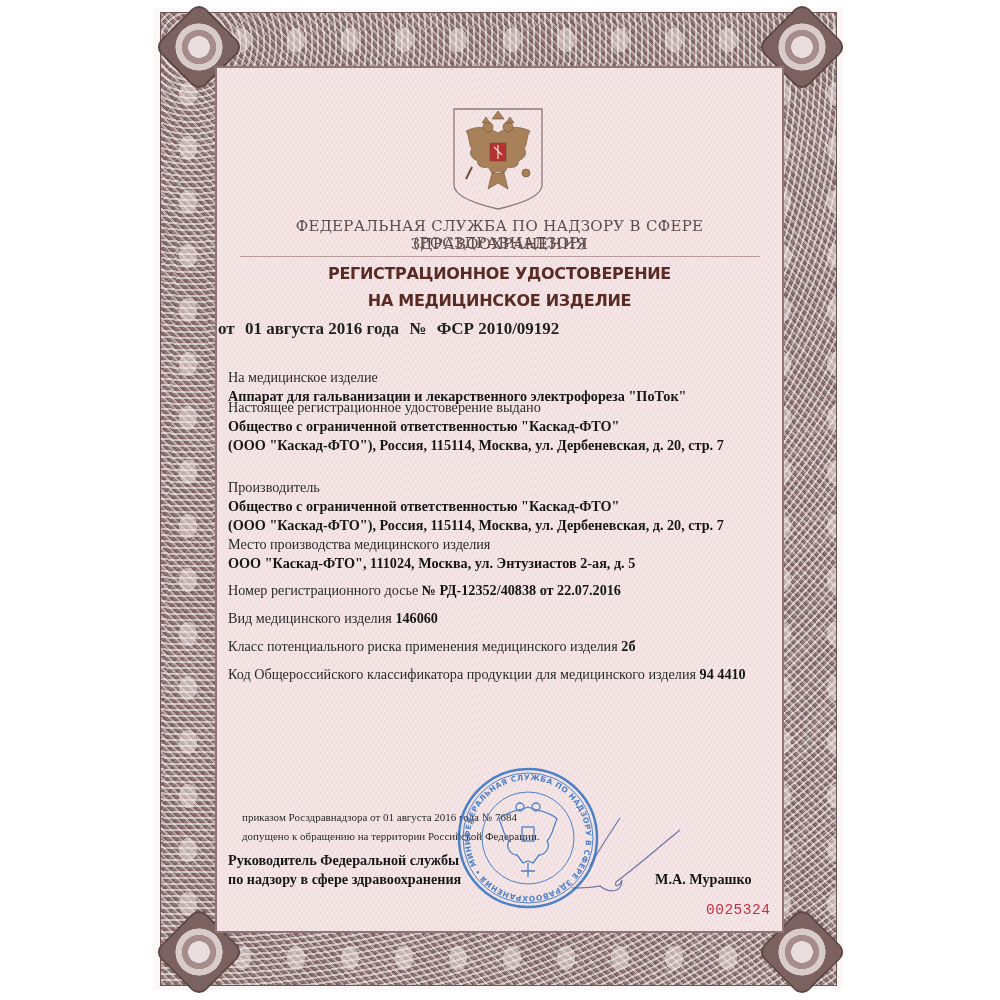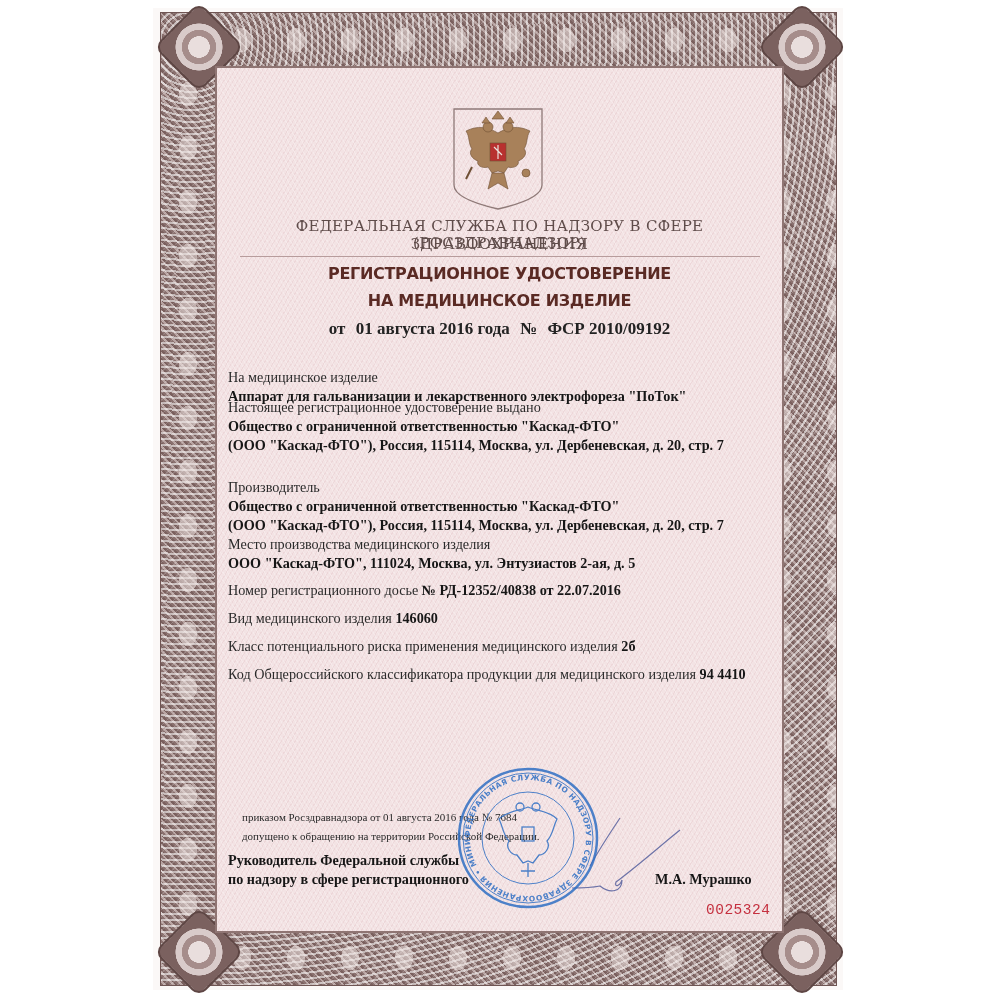--- a/index.html
+++ b/index.html
@@ -65,21 +65,21 @@
     position: absolute; left: 240px; top: 256px; width: 520px; height: 1px; background: #b79c9c;
   }
   .title {
     position: absolute; left: 215px; width: 569px; text-align: center;
     color: #5a2a24; font-family: "DejaVu Sans", sans-serif; font-weight: bold;
     font-size: 16px; letter-spacing: -0.3px;
   }
   .title.l1 { top: 264px; }
   .title.l2 { top: 291px; }
   .dateline {
-    position: absolute; left: 215px; width: 569px; text-align: center; top: 319px;
+    position: absolute; left: 215px; width: 569px; text-align: left; top: 319px;
     font-weight: bold; font-size: 17px; color: #222;
   }
   .dateline span { margin: 0 3px; }
 
   .field { position: absolute; left: 228px; font-size: 14.2px; color: #2a2a2a; line-height: 19px; }
   .field .lbl { font-weight: normal; }
   .field .val { font-weight: bold; color: #161616; }
 
   .order { position: absolute; left: 242px; font-size: 11px; color: #2a2a2a; line-height: 19px; }
 
@@ -176,21 +176,21 @@
   <span class="val">94 4410</span>
 </div>
 
 <div class="order" style="top:808px">
   <div>приказом Росздравнадзора от 01 августа 2016 года № 7684</div>
   <div>допущено к обращению на территории Российской Федерации.</div>
 </div>
 
 <div class="field" style="top:851px">
   <div class="val">Руководитель Федеральной службы</div>
-  <div class="val">по надзору в сфере регистрационного</div>
+  <div class="val">по надзору в сфере здравоохранения</div>
 </div>
 <div class="field" style="top:870px; left:655px">
   <span class="val">М.А. Мурашко</span>
 </div>
 
 <svg class="signature" viewBox="0 0 200 90">
   <path d="M60 10 C50 25 40 40 30 58 M120 22 C100 38 80 56 56 74 C54 80 60 78 62 72 C62 84 50 86 40 78 C30 80 20 80 12 80" fill="none" stroke="#6d73a8" stroke-width="1.2"></path>
 </svg>
 
 <svg class="stamp" viewBox="0 0 142 142">

